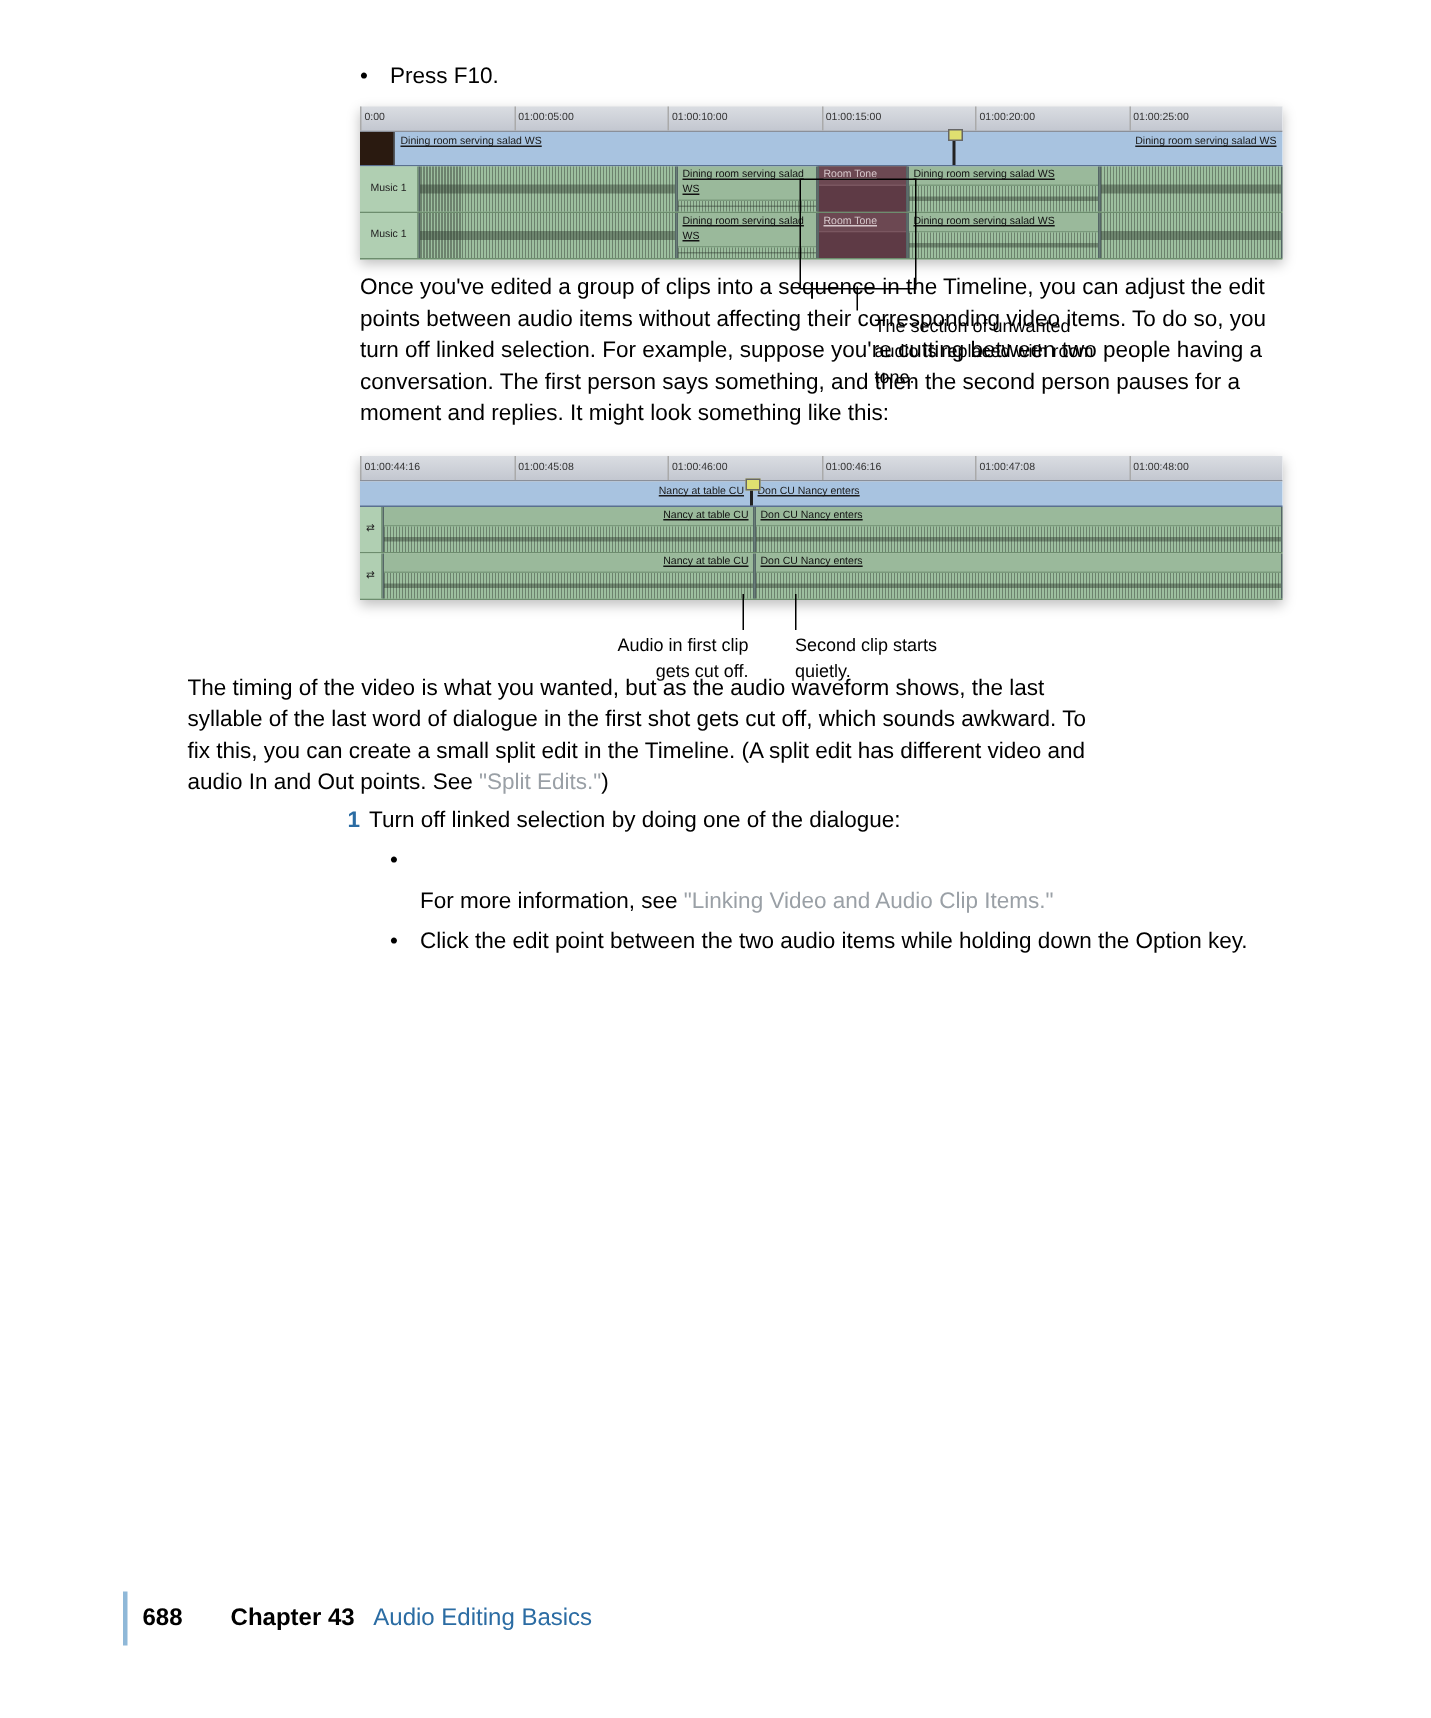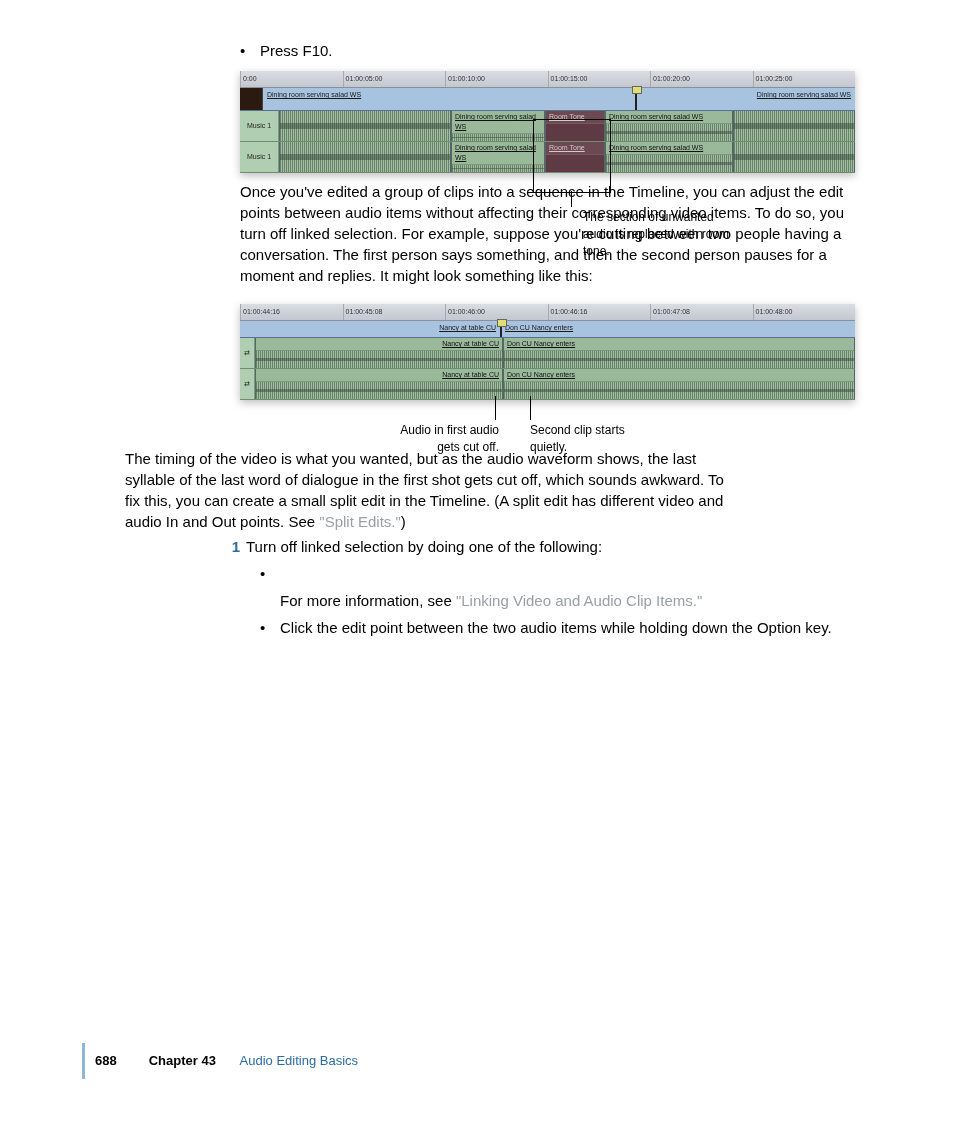--- a/index.html
+++ b/index.html
@@ -169,39 +169,39 @@
   }
   .sub-indent {
     margin-left: 195px;
     margin-bottom: 6px;
   }
   .link-style {
     color: #9aa0a6;
   }
   .footer {
     position: absolute;
-    bottom: 66px;
+    bottom: 48px;
     left: 0;
     width: 100%;
-    font-size: 13px;
+    font-size: 16px;
     display: flex;
     align-items: center;
   }
   .footer-left {
     border-left: 3px solid #8fb8d8;
     height: 36px;
     margin-left: 82px;
     padding-left: 10px;
     display: flex;
     align-items: center;
     gap: 32px;
   }
   .page-num { font-weight: 600; color: #000; }
   .chapter-label { font-weight: 600; }
-  .chapter-title { color: #2b6ca3; margin-left: 20px; }
+  .chapter-title { color: #2b6ca3; margin-left: 8px; }
   .playhead { position:absolute; top:0; bottom:0; width:2px; background:#222; }
   .playhead-top { position:absolute; top:-2px; left:-3px; width:8px; height:6px; background:#e0e070; border:1px solid #666; }
 </style>
 </head>
 <body>
 
 <div class="content">
 
   <div class="bullet">
     <span class="bullet-dot">•</span>
@@ -315,32 +315,32 @@
             <div class="tl-wave"></div>
           </div>
         <div class="tl-audio-clip" style="flex:1;">
             <div class="tl-audio-header">Don CU Nancy enters</div>
             <div class="tl-wave"></div>
           </div>
       </div>
     </div>
     <div class="callout-line" style="left:410px; top:92px; width:1px; height:24px;"></div>
     <div class="callout-line" style="left:445px; top:92px; width:1px; height:24px;"></div>
-    <div class="callout-text" style="left:310px; top:118px; width:104px; text-align:right;">Audio in first audio gets cut off.</div>
+    <div class="callout-text" style="left:310px; top:118px; width:104px; text-align:right;">Audio in first clip gets cut off.</div>
     <div class="callout-text" style="left:445px; top:118px; width:100px;">Second clip starts quietly.</div>
   </div>
 
   <div class="para" style="margin-top:48px;margin-left:40px;">
     <span>The timing of the video is what you wanted, but as the audio waveform shows, the last syllable of the last word of dialogue in the first shot gets cut off, which sounds awkward. To fix this, you can create a small split edit in the Timeline. (A split edit has different video and audio In and Out points. See </span><span class="link-style">"Split Edits."</span><span>)</span>
   </div>
 
 
   <div class="num-step">
     <span class="num">1</span>
-    <span>Turn off linked selection by doing one of the following:</span>
+    <span>Turn off linked selection by doing one of the dialogue:</span>
   </div>
 
   <div class="sub-bullet">
     <span class="bullet-dot">•</span>
   </div>
   <div class="sub-indent">
     <span>For more information, see </span><span class="link-style">"Linking Video and Audio Clip Items."</span>
   </div>
   <div class="sub-bullet">
     <span class="bullet-dot">•</span>

